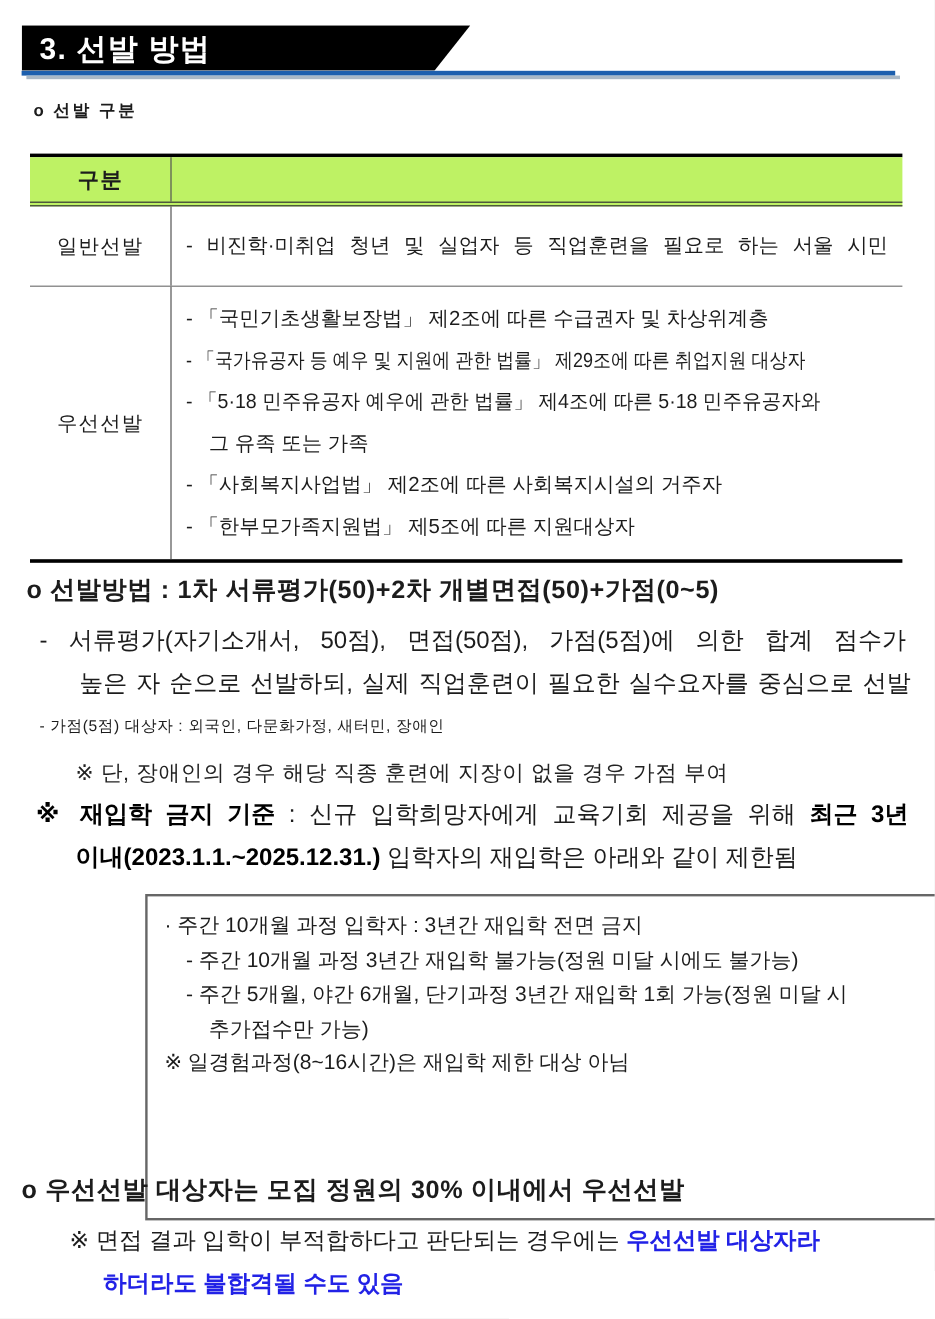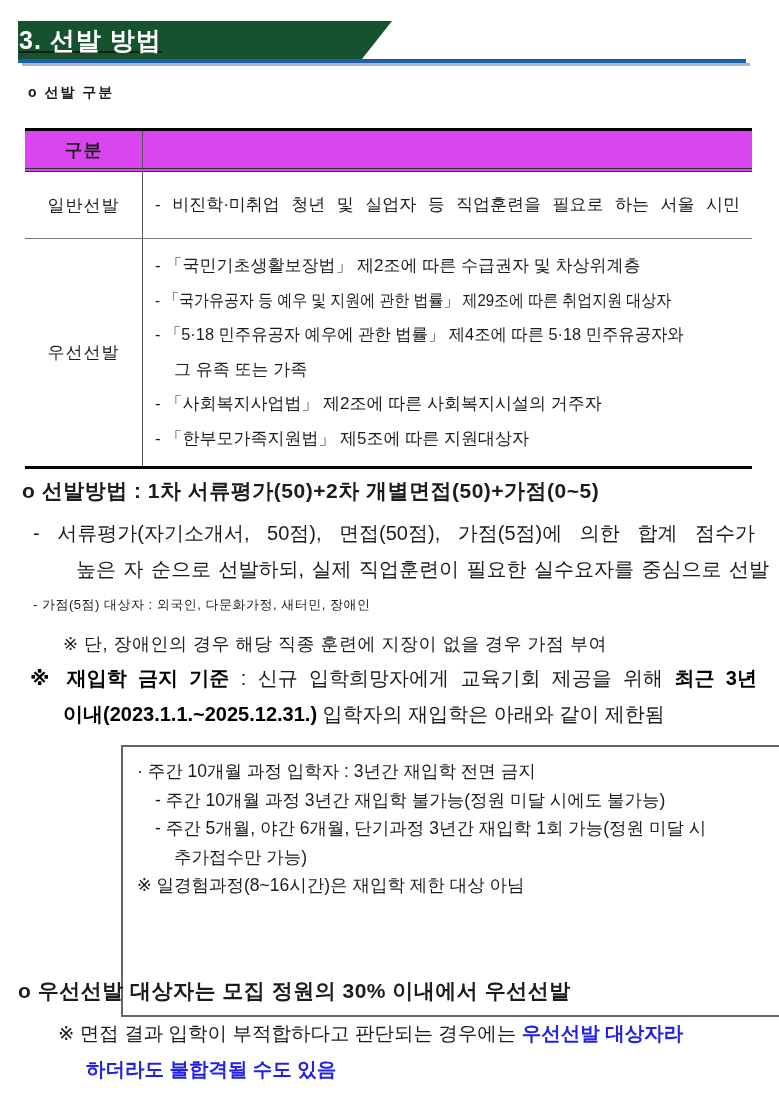--- a/index.html
+++ b/index.html
@@ -8,54 +8,54 @@
     width:779px;height:1099px;
     background:#ffffff;
     font-family:"Liberation Sans","DejaVu Sans",sans-serif;
     color:#1c1c1c;
     overflow:hidden;
   }
   
   .banner{
     position:absolute;left:18px;top:21px;
     width:374px;height:38px;
-    background:#14532d;
+    background:#000000;
     clip-path:polygon(0 0,100% 0,calc(100% - 30px) 100%,0 100%);
     display:flex;align-items:center;
-    padding-left:1px;box-sizing:border-box;text-decoration:underline;
+    padding-left:15px;box-sizing:border-box;
   }
   .banner-title{color:#ffffff;font-size:25px;font-weight:800;letter-spacing:1px;}
   .rule{position:absolute;left:18px;top:59px;width:728px;}
   .rule-blue{height:4px;background:#1c5fae;}
   .rule-gray{height:3px;background:#a9b8c6;transform:translateX(4px);}
   
   .sec1-head{position:absolute;left:28px;top:84px;font-size:14px;font-weight:600;letter-spacing:2px;}
   
   .tbl{
     position:absolute;left:25px;top:128px;width:727px;
     border-top:3px solid #000;border-bottom:3px solid #000;
     font-size:17px;box-sizing:border-box;
   }
   .tr{display:flex;}
-  .thead{background:#d946ef;border-bottom:4px double #333;height:37px;font-weight:700;font-size:18px;}
+  .thead{background:#bef264;border-bottom:4px double #333;height:37px;font-weight:700;font-size:18px;}
   .c1{width:117px;flex-shrink:0;border-right:1px solid #555;display:flex;align-items:center;justify-content:center;letter-spacing:1px;}
   .c2{flex:1;padding:0 12px;box-sizing:border-box;display:flex;flex-direction:column;justify-content:center;min-width:0;}
   .r1{border-bottom:1px solid #777;height:66px;}
   .r2{height:227px;}
   .r2 .c2{padding-top:8px;padding-bottom:8px;}
   .line{line-height:34px;white-space:pre-wrap;}
   .r2 .line{line-height:34.5px;white-space:nowrap;}
   .just{text-align:justify;text-align-last:justify;width:100%;}
   .squeeze{transform:scaleX(0.88);transform-origin:left center;}
   .squeeze2{transform:scaleX(0.96);transform-origin:left center;}
   .cont{padding-left:19px;}
   
   .m-head{position:absolute;left:22px;top:477px;font-size:21px;font-weight:700;letter-spacing:0.5px;}
   .m-line1{position:absolute;left:33px;top:520px;width:722px;font-size:20px;}
-  .m-line2{position:absolute;left:76px;top:556px;width:693px;font-size:20px;}
+  .m-line2{position:absolute;left:66px;top:556px;width:693px;font-size:20px;}
   .m-line3{position:absolute;left:33px;top:596px;font-size:13px;letter-spacing:0.5px;}
   .m-note{position:absolute;left:63px;top:632px;font-size:18px;letter-spacing:0.5px;color:#222;}
   .re-line1{position:absolute;left:30px;top:665px;width:727px;font-size:20px;}
   .re-line2{position:absolute;left:63px;top:701px;font-size:20px;}
   .bold{font-weight:700;color:#000;}
   
   .box{
     position:absolute;left:75px;top:745px;width:680px;height:272px;
     border:2px solid #666;box-sizing:border-box;
     padding:10px 14px;font-size:17.5px;margin-left:46px;

